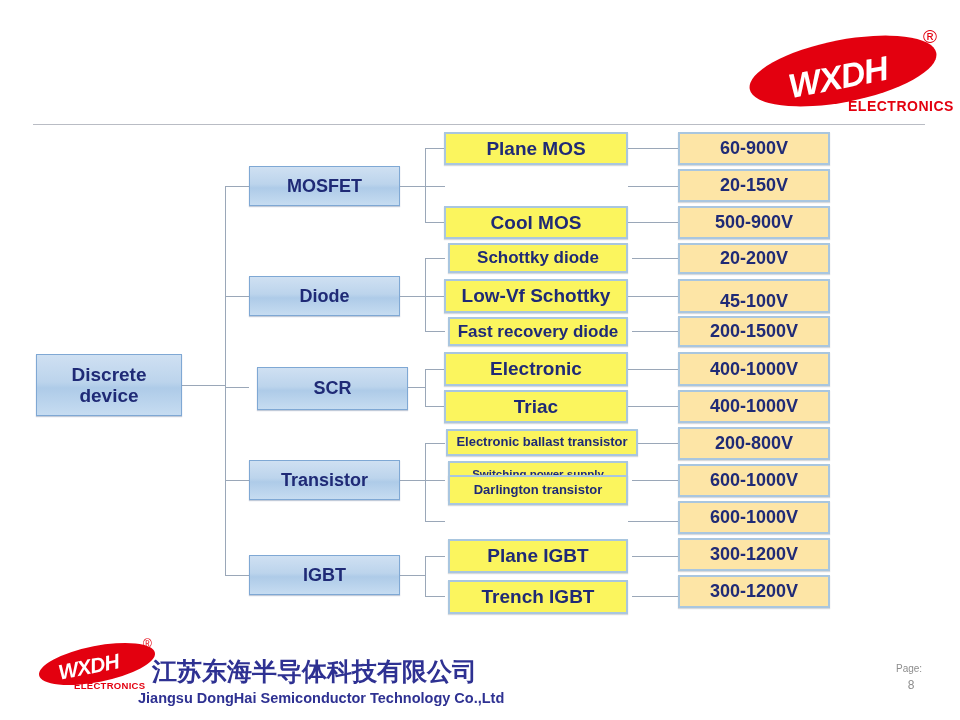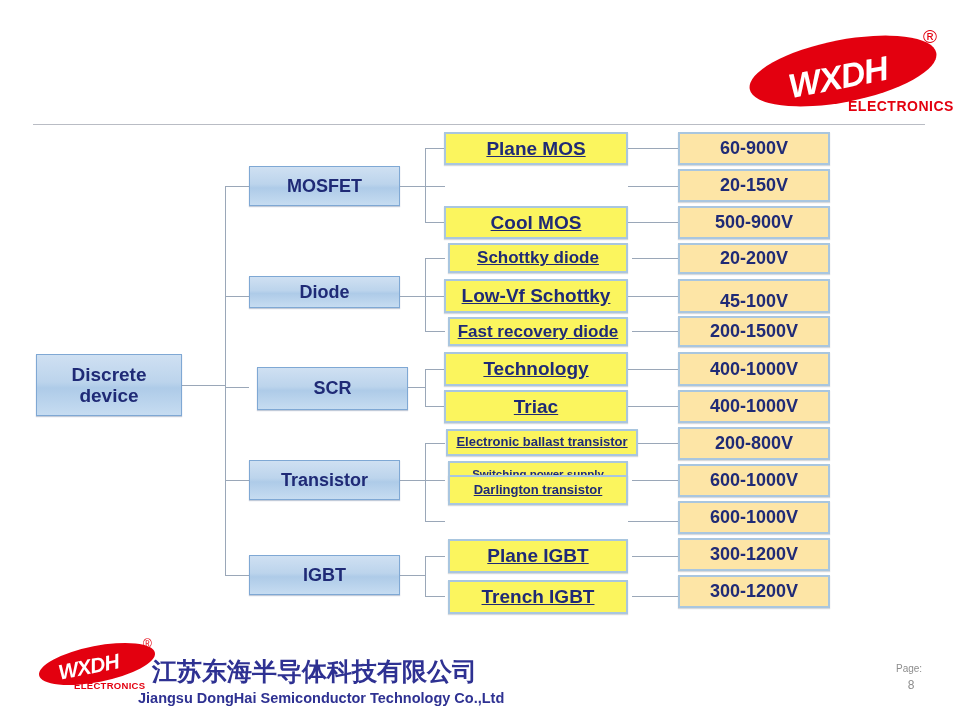--- a/index.html
+++ b/index.html
@@ -107,21 +107,20 @@
     border: 1px solid #7fa8d4;
     box-shadow: 0 1px 1px rgba(120,140,170,0.45);
   }
   .node-root { font-size: 19px; }
   .node-cat  { font-size: 18px; }
 
   .node-leaf {
     background: #fbf55e;
     border: 2px solid #a9c6df;
     box-shadow: 0 1px 1px rgba(140,150,160,0.35);
-    text-decoration: underline;
   }
   .node-volt {
     background: #fde5a6;
     border: 2px solid #a9c6df;
     box-shadow: 0 1px 1px rgba(140,150,160,0.35);
     font-size: 18px;
   }
 
   
   .ts-lg  { font-size: 19px; }
@@ -288,21 +287,21 @@
   </div>
 
   <div class="node node-root" style="left:36px; top:354px; width:146px; height:62px; flex-direction:column;">
     <span>Discrete</span>
     <span>device</span>
   </div>
 
   <div class="node node-cat" style="left:249px; top:166px; width:151px; height:40px;">
     <span>MOSFET</span>
   </div>
-  <div class="node node-cat" style="left:249px; top:276px; width:151px; height:32px;text-align:center;">
+  <div class="node node-cat" style="left:249px; top:276px; width:151px; height:40px;text-align:center;">
     <span>Diode</span>
   </div>
   <div class="node node-cat" style="left:257px; top:367px; width:151px; height:43px;">
     <span>SCR</span>
   </div>
   <div class="node node-cat" style="left:249px; top:460px; width:151px; height:40px;">
     <span>Transistor</span>
   </div>
   <div class="node node-cat" style="left:249px; top:555px; width:151px; height:40px;">
     <span>IGBT</span>
@@ -317,21 +316,21 @@
   <div class="node node-leaf ts-md" style="left:448px; top:243px; width:180px; height:30px;">
     <span>Schottky diode</span>
   </div>
   <div class="node node-leaf ts-lg" style="left:444px; top:279px; width:184px; height:34px;">
     <span>Low-Vf  Schottky</span>
   </div>
   <div class="node node-leaf ts-md" style="left:448px; top:317px; width:180px; height:29px;">
     <span>Fast recovery diode</span>
   </div>
   <div class="node node-leaf ts-lg" style="left:444px; top:352px; width:184px; height:34px;">
-    <span>Technology</span>
+    <span>Electronic</span>
   </div>
   <div class="node node-leaf ts-lg" style="left:444px; top:390px; width:184px; height:33px;">
     <span>Triac</span>
   </div>
   <div class="node node-leaf ts-sm" style="left:446px; top:429px; width:192px; height:27px;">
     <span>Electronic ballast transistor</span>
   </div>
   <div class="node node-leaf ts-xs" style="left:448px; top:461px; width:180px; height:39px; padding:0 8px;">
     <span>Switching power supply transistor</span>
   </div>

